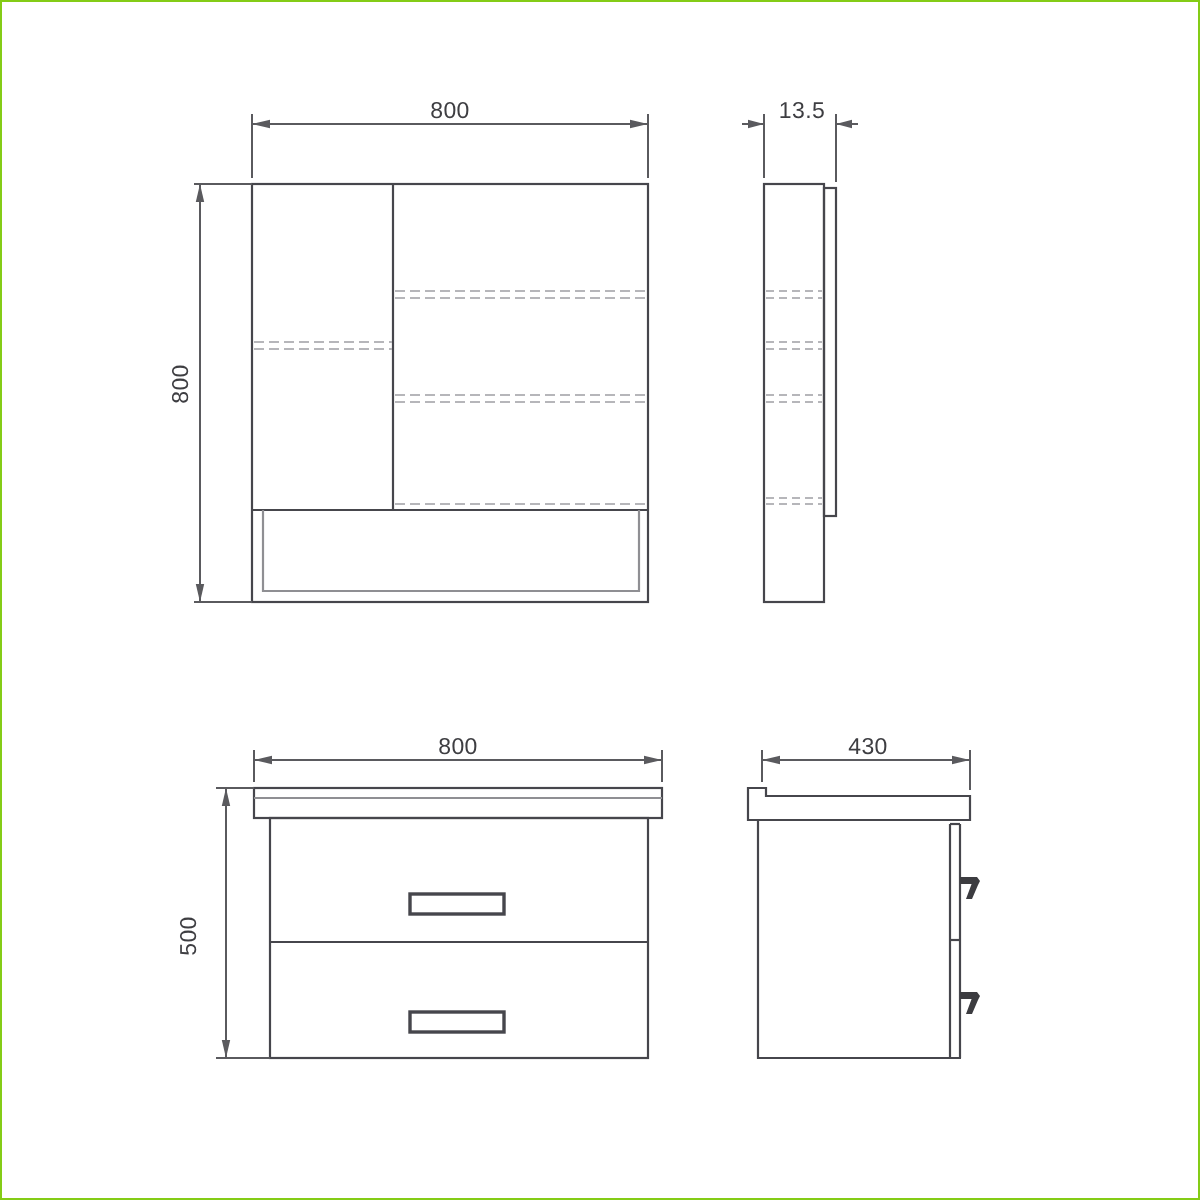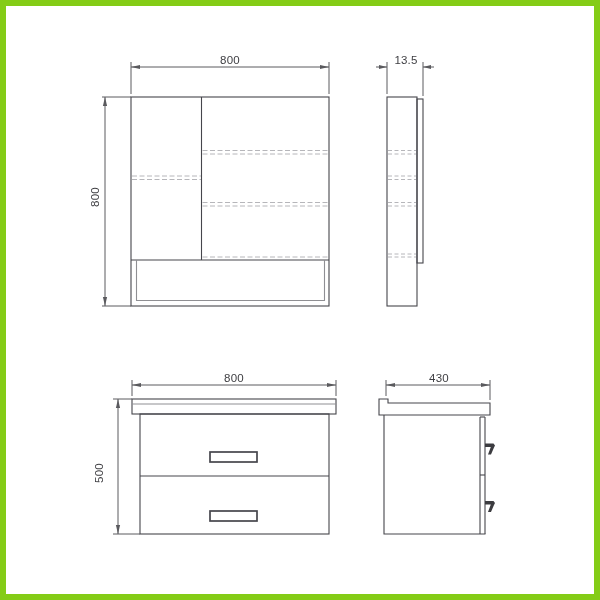--- a/index.html
+++ b/index.html
@@ -1,21 +1,21 @@
 <!DOCTYPE html>
 <html><head>
 <meta charset="utf-8">
 <style>
   html,body{margin:0;padding:0;background:#ffffff;}
   #stage{
     position:relative;
     width:600px;height:600px;
     background:#ffffff;
     box-sizing:border-box;
-    border:6px solid #84cc16;
+    border:1px solid #84cc16;
     font-family:"Liberation Sans", sans-serif;
   }
   svg{display:block;}
   .dim-text{
     font-family:"Liberation Sans", sans-serif;
     font-size:11.5px;
     fill:#3e3e42;
     letter-spacing:0.2px;
   }
 </style>

